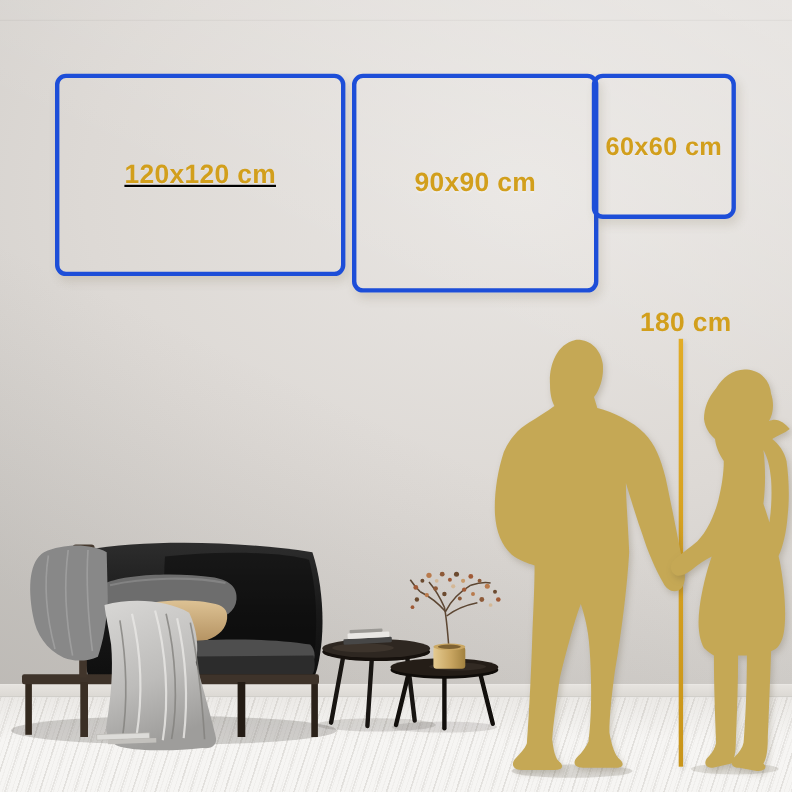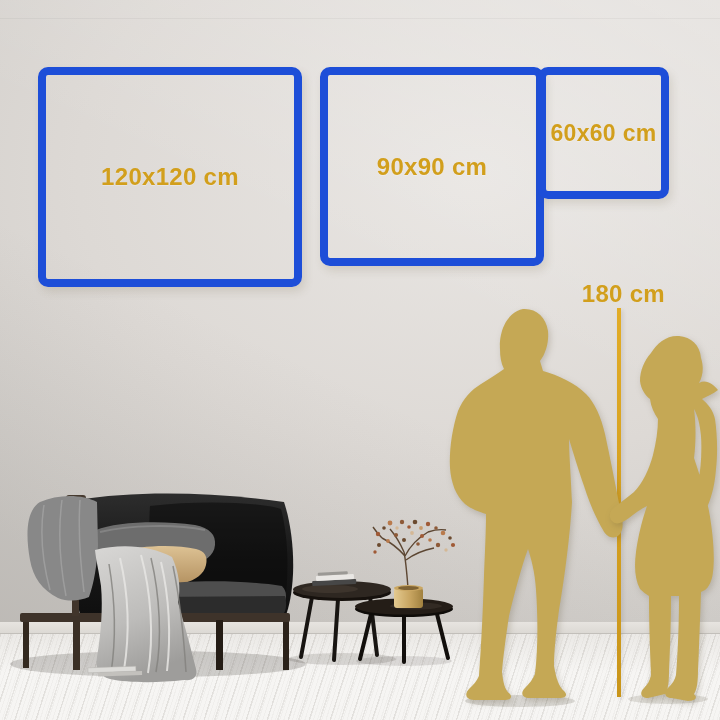--- a/index.html
+++ b/index.html
@@ -25,29 +25,29 @@
   .floor{
     position:absolute;left:0;top:634px;width:720px;height:86px;
     background-image:
       repeating-linear-gradient(108deg, rgba(125,118,108,0.12) 0 1.5px, rgba(255,255,255,0) 1.5px 10px),
       repeating-linear-gradient(108deg, rgba(125,118,108,0.05) 0 1px, rgba(255,255,255,0) 1px 4px),
       linear-gradient(180deg,#ebe9e6,#f6f5f3 45%);
   }
   
   .size-square{
     position:absolute;box-sizing:border-box;
-    border:8px solid #1d4ed8;border-radius:10px;
+    border:4px solid #1d4ed8;border-radius:10px;
     display:flex;align-items:center;justify-content:center;
     box-shadow:3px 5px 9px rgba(110,98,70,0.16);
   }
   .size-label{
     color:#D29F1C;font-weight:800;font-size:24px;letter-spacing:.3px;
     text-shadow:0 1px 0 rgba(255,255,255,0.25);
   }
-  .sq-120{left:38px;top:67px;width:264px;height:220px;}
+  .sq-120{left:50px;top:67px;width:264px;height:184px;text-decoration:underline;}
   .sq-90{left:320px;top:67px;width:224px;height:199px;}
   .sq-60{left:538px;top:67px;width:131px;height:132px;}
   .sq-60 .size-label{font-size:23px;}
   
   .height-label{
     position:absolute;left:565px;top:280px;width:100px;text-align:right;
     color:#D29F1C;font-weight:800;font-size:24px;letter-spacing:.3px;
   }
   .height-line{
     position:absolute;left:617px;top:308px;width:4px;height:389px;

